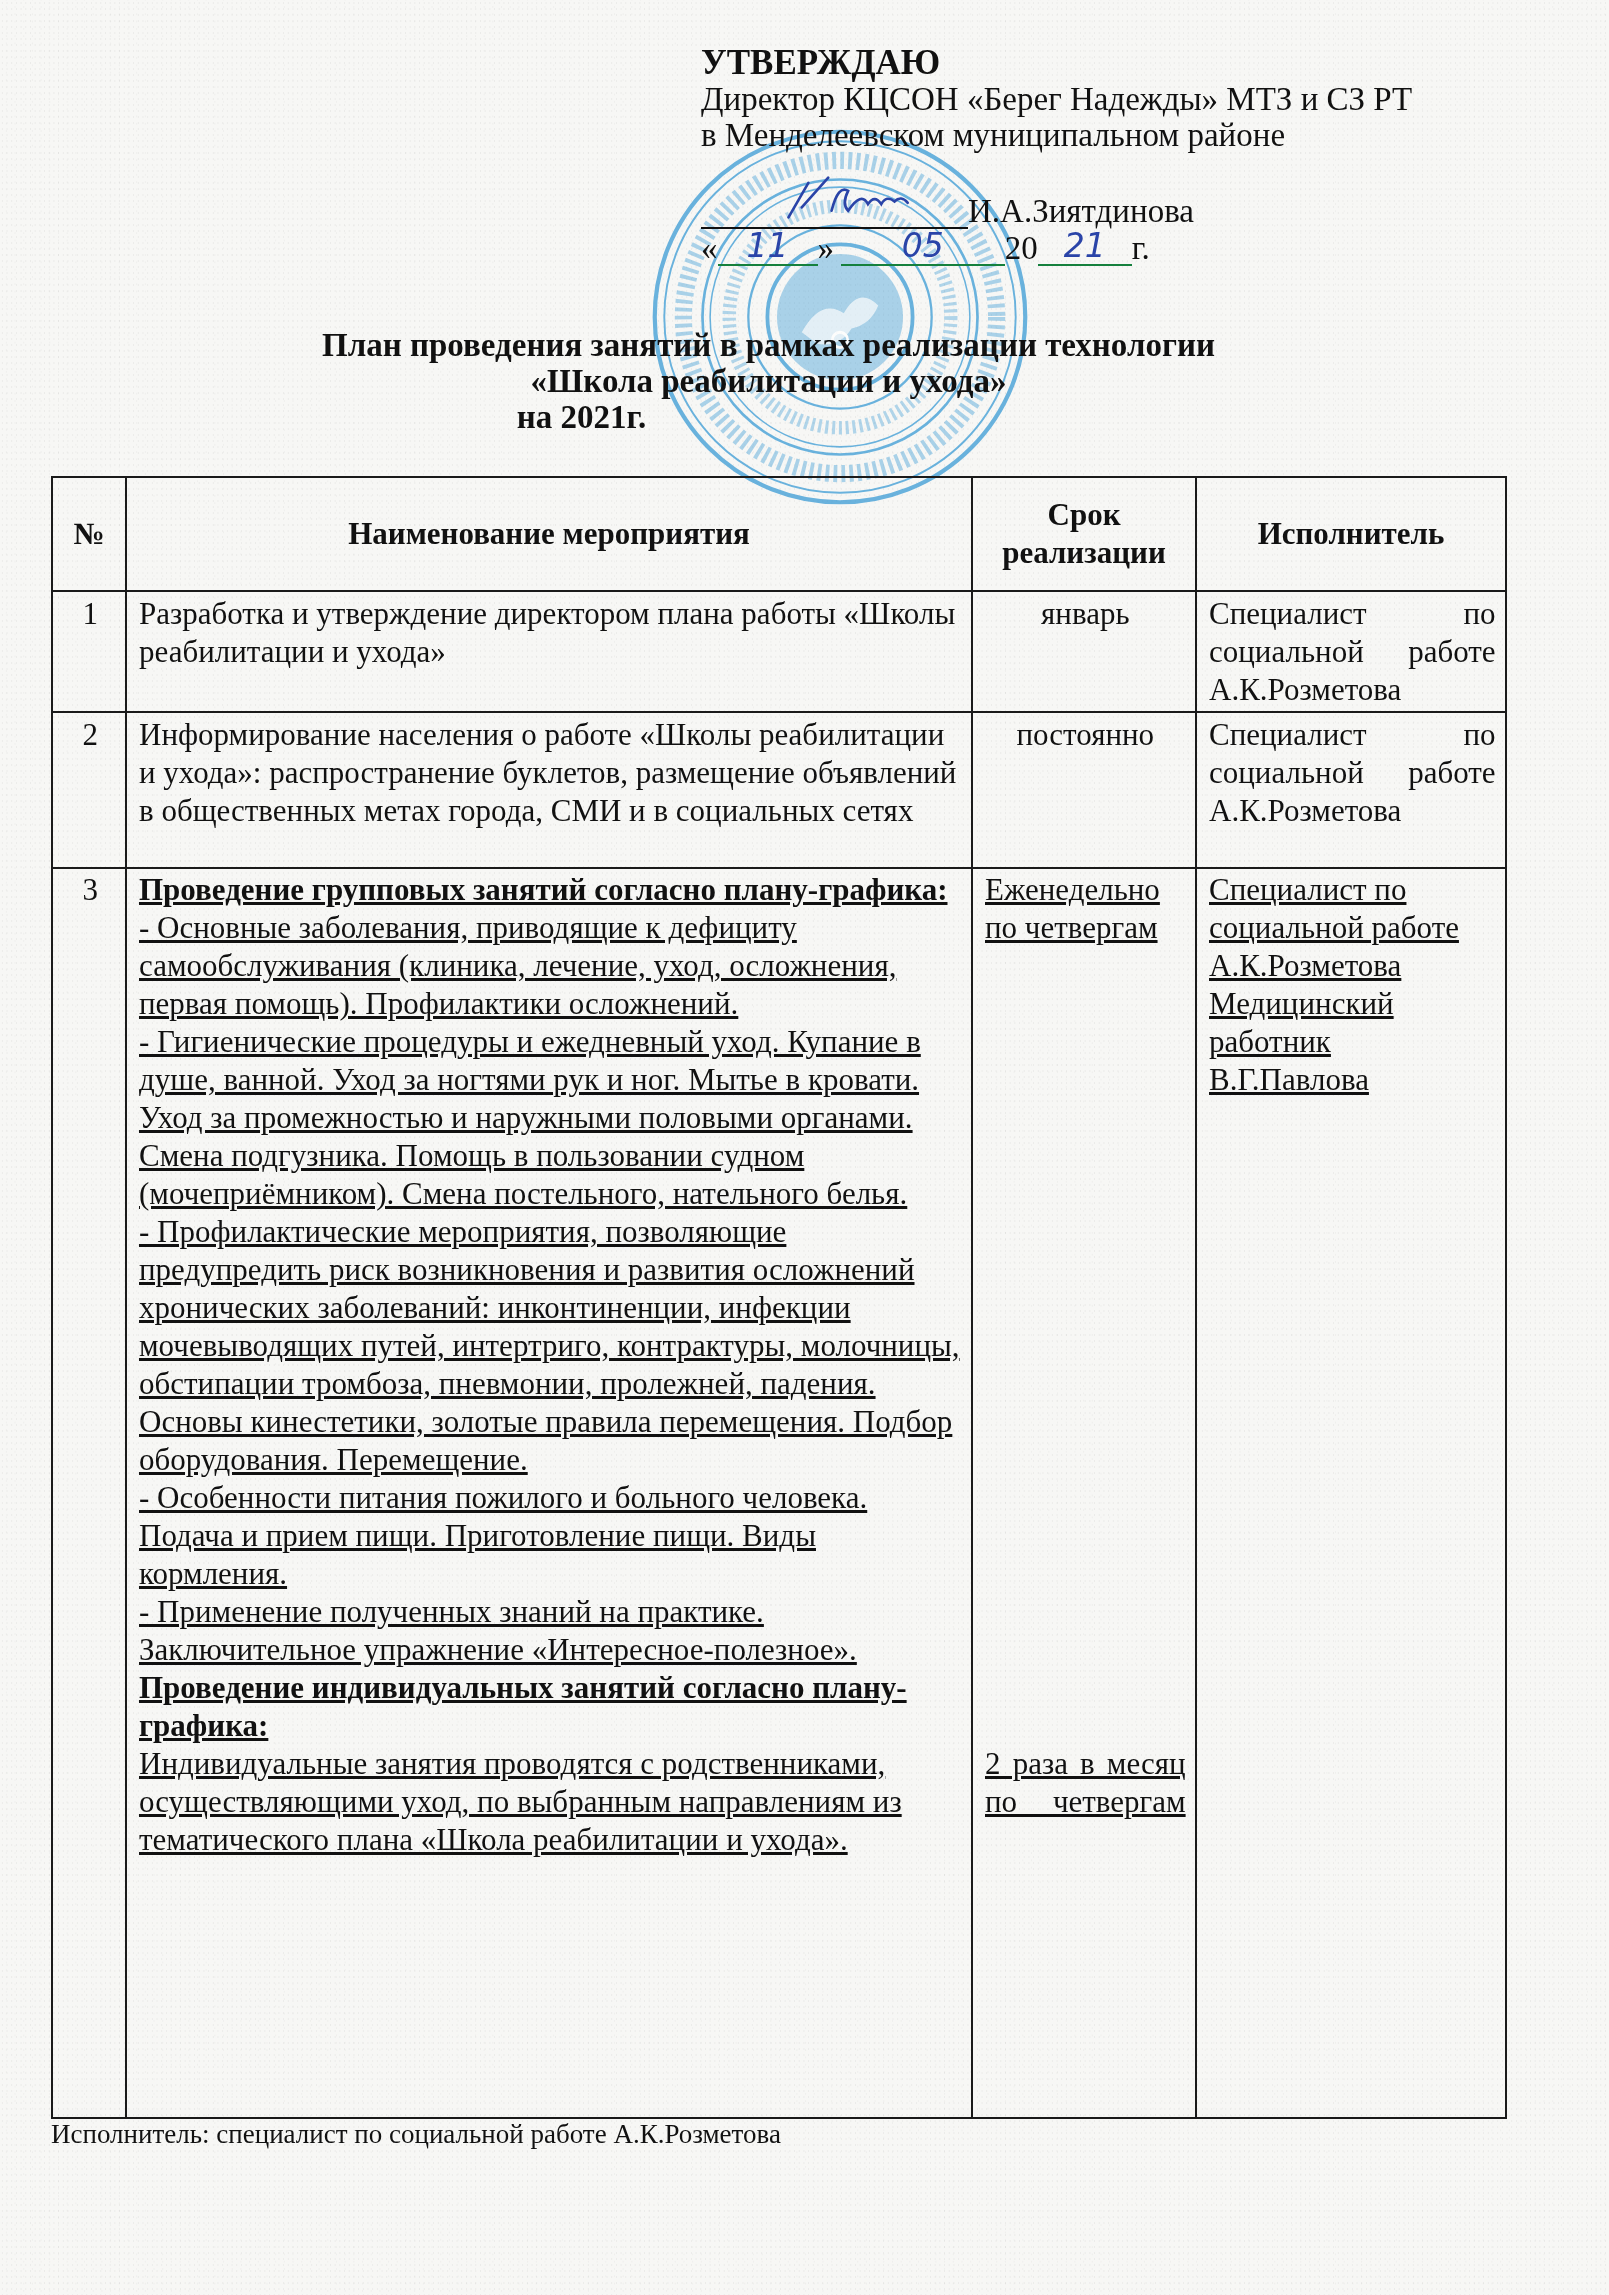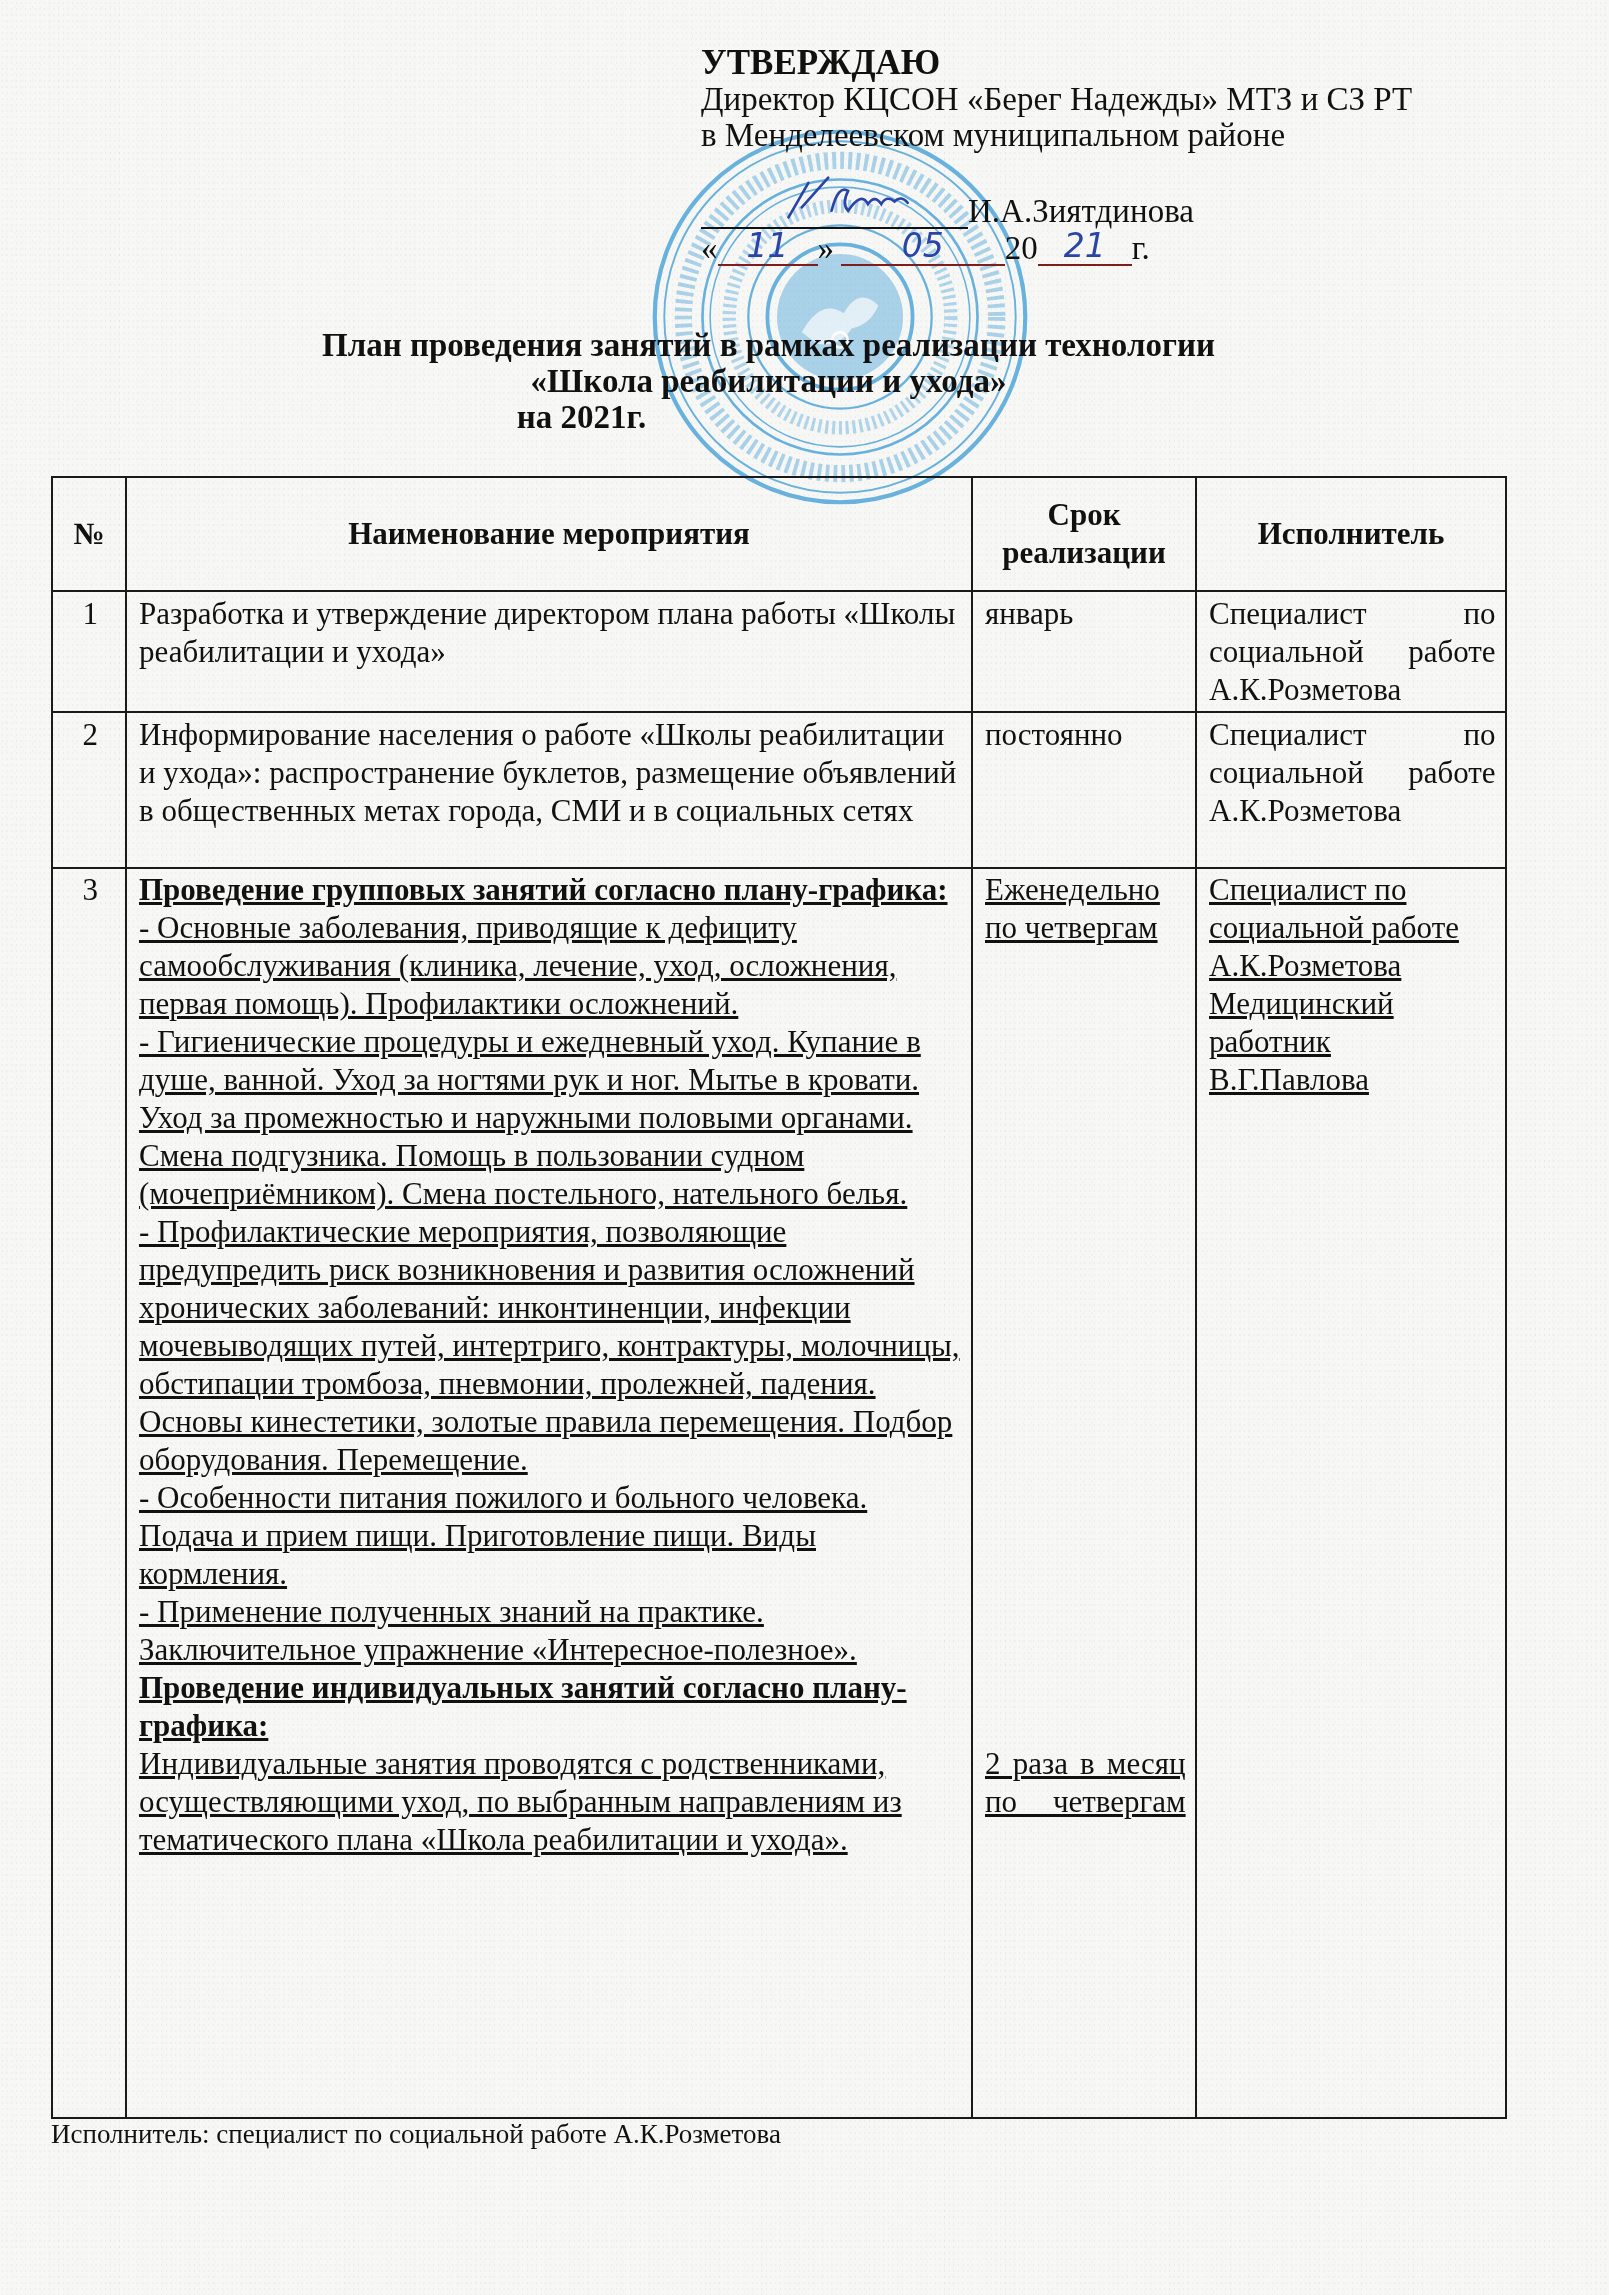--- a/index.html
+++ b/index.html
@@ -35,21 +35,21 @@
     .approval .sig-line {
       margin-top: 40px;
       display: flex; align-items: flex-end;
     }
     .approval .sig-blank {
       display: inline-block; width: 267px; border-bottom: 2px solid #111; height: 31px;
       position: relative;
     }
     .approval .date-line { display: flex; align-items: flex-end; margin-top: 1.3px; }
     .blank {
-      display: inline-block; border-bottom: 2px solid #7f1d1d; height: 31px; position: relative;
+      display: inline-block; border-bottom: 2px solid #15803d; height: 31px; position: relative;
       text-align: center;
     }
     .handwritten {
       font-family: "DejaVu Sans", sans-serif;
       font-style: italic;
       color: #2a44a8;
       font-size: 33px;
       position: absolute; left: 0; right: 0; bottom: 0;
     }
     .signature-scribble {
@@ -100,21 +100,21 @@
       text-align: center;
       vertical-align: middle;
       height: 112px;
       padding: 0 6.7px;
     }
     .plan-table col.c1 { width: 74px; }
     .plan-table col.c2 { width: 846px; }
     .plan-table col.c3 { width: 224px; }
     .plan-table col.c4 { width: 310px; }
     .num { text-align: center; }
-    .center { }
+    .center { text-align: center; }
     .justify { text-align: justify; text-align-last: justify; }
     .bold { font-weight: bold; }
     .row1 td { height: 110px; }
     .row2 td { height: 148px; }
     .row3 td { height: 1243px; }
     .para { display: block; text-decoration: underline; }
     .spacer { display: block; height: 381px; }
 
     
     .footer-note {

